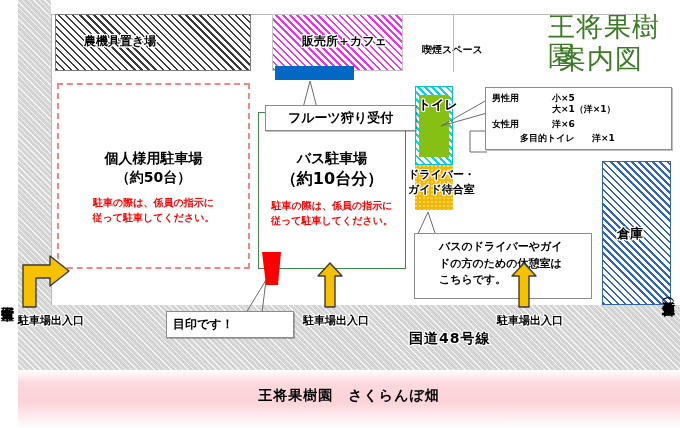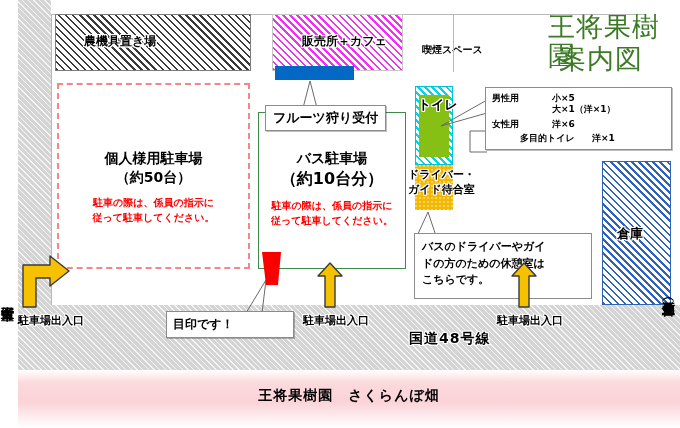--- a/index.html
+++ b/index.html
@@ -146,21 +146,21 @@
 
     <path d="M441,126 L487,113" stroke="#6b6b6b" fill="none" stroke-width="1"></path>
     <path d="M441,126 L487,100" stroke="#6b6b6b" fill="none" stroke-width="1"></path>
     <path d="M470,131 L487,131 M470,131 L470,152 M470,152 L487,152" stroke="#6b6b6b" fill="none" stroke-width="1"></path>
 
     <path d="M428,212 L417,236 M428,212 L436,236" stroke="#6b6b6b" fill="none" stroke-width="1"></path>
 
     <path d="M266,280 L246,313 M266,280 L262,313" stroke="#6b6b6b" fill="none" stroke-width="1"></path>
   </svg>
 
-  <div class="abs callout" style="left:265px;top:105px;padding:3px 7px;font-size:13px;">
+  <div class="abs callout" style="left:265px;top:105px;padding:3px 22px;font-size:13px;">
     <span>フルーツ狩り受付</span>
   </div>
 
   <div class="abs callout" style="left:485px;top:87px;width:187px;padding:5px 6px;font-size:9px;line-height:1.25;">
     <div style="display:flex;margin-bottom:3px;">
       <div style="width:60px;">男性用</div>
       <div>
         <div>小×5</div>
         <div>大×1（洋×1）</div>
       </div>
@@ -168,21 +168,21 @@
     <div style="display:flex;margin-bottom:3px;">
       <div style="width:60px;">女性用</div>
       <div>洋×6</div>
     </div>
     <div style="display:flex;margin-left:28px;">
       <div style="width:72px;">多目的トイレ</div>
       <div>洋×1</div>
     </div>
   </div>
 
-  <div class="abs callout plain" style="left:414px;top:233px;width:178px;height:66px;padding:5px 7px;font-size:11px;line-height:1.5;">
+  <div class="abs callout plain" style="left:414px;top:233px;width:178px;height:66px;padding:5px 24px;font-size:11px;line-height:1.5;">
     <div>バスのドライバーやガイ</div>
     <div>ドの方のための休憩室は</div>
     <div>こちらです。</div>
   </div>
 
   <div class="abs callout" style="left:166px;top:311px;width:128px;padding:4px 6px;font-size:12px;line-height:1.45;">
     <div>目印です！</div>
   </div>
 
   <svg class="abs" style="left:260px;top:252px;width:24px;height:34px;">

